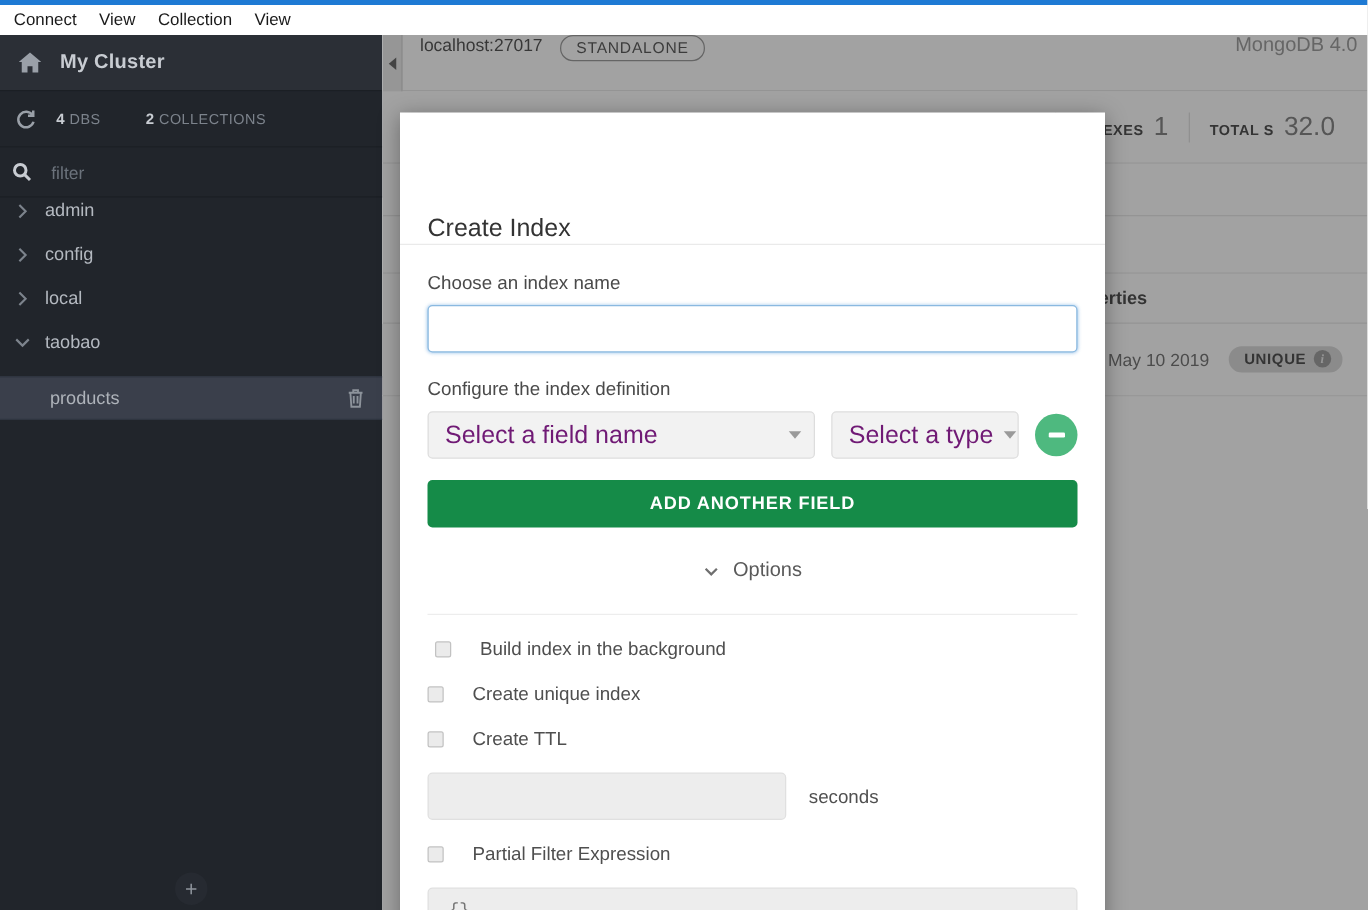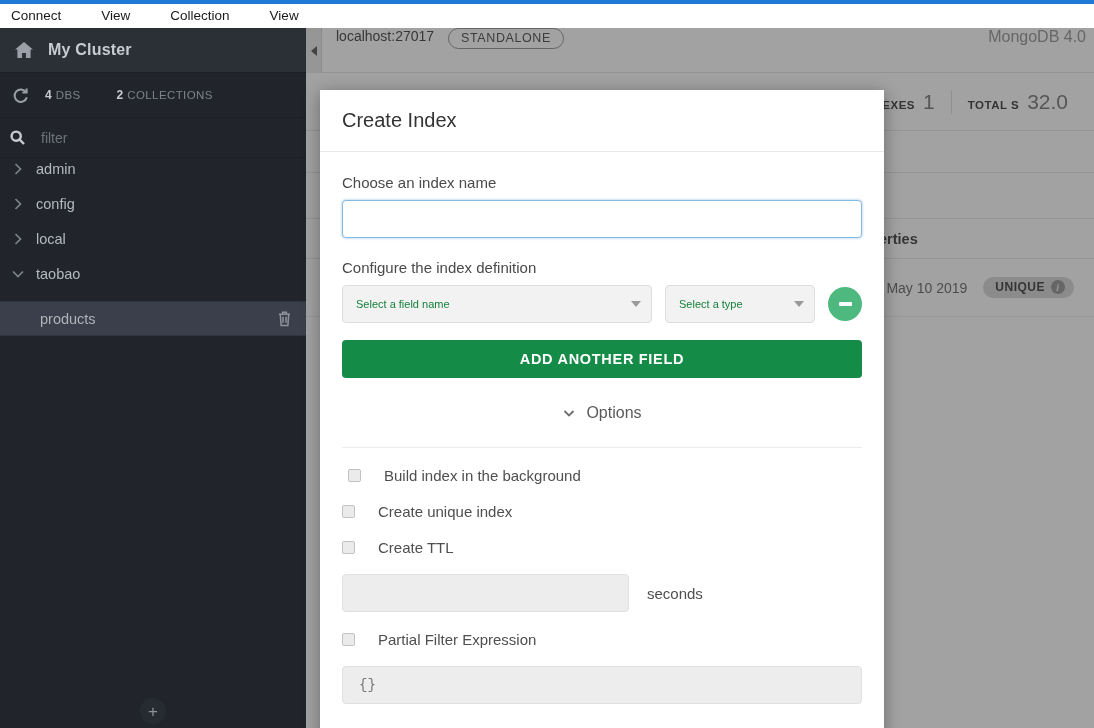--- a/index.html
+++ b/index.html
@@ -21,21 +21,20 @@
     position: absolute; top: 0; left: 0;
     width: 1094px; height: 4px;
     background: #1e7ad4;
   }
   .menubar {
     position: absolute; top: 4px; left: 0;
     width: 1094px; height: 24px;
     background: #ffffff;
     display: flex; align-items: center;
     padding-left: 2px;
-    gap: 22px;
   }
   .menu-item {
     font-size: 13.5px;
     color: #1a1a1a;
     padding: 2px 9px;
     line-height: 18px;
     white-space: nowrap;
     cursor: default;
   }
 
@@ -336,23 +335,24 @@
   .modal {
     position: absolute;
     left: 320px; top: 62px;
     width: 564px; height: 668px;
     background: #ffffff;
     box-shadow: 0 3px 16px rgba(0,0,0,0.35);
     overflow: hidden;
   }
   .modal-header {
     height: 62px;
-    display: flex; align-items: center;
+    display: flex; align-items: flex-end;
     padding-left: 22px;
     border-bottom: 1px solid #eaeaea;
+    margin-top: 44px;
   }
   .modal-title {
     font-size: 20px;
     color: #333333;
   }
   .modal-body {
     padding: 22px 22px 0 22px;
   }
   .field-label {
     font-size: 15px;
@@ -381,22 +381,22 @@
     background: #f2f2f2;
     border: 1px solid #dddddd;
     border-radius: 4px;
     display: flex; align-items: center;
     padding: 0 10px 0 13px;
     cursor: pointer;
   }
   .sel-field { width: 310px; }
   .sel-type { width: 150px; margin-left: 13px; }
   .sel-text {
-    font-size: 11px;
-    color: #15803d;
+    font-size: 20px;
+    color: #701a75;
     flex: 1;
     white-space: nowrap;
   }
   .caret {
     width: 0; height: 0;
     border-left: 5px solid transparent;
     border-right: 5px solid transparent;
     border-top: 6px solid #9a9a9a;
     margin-left: 8px;
     flex: none;

